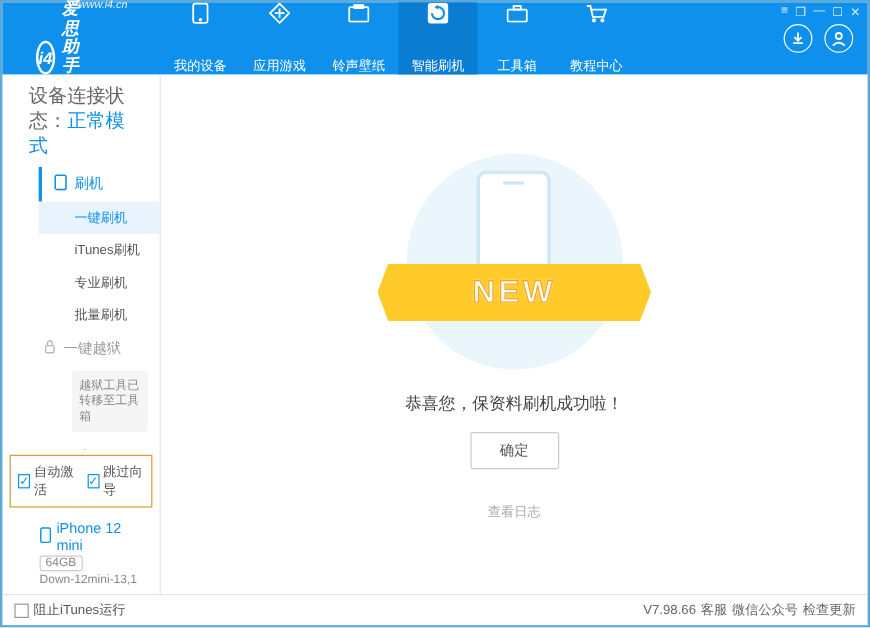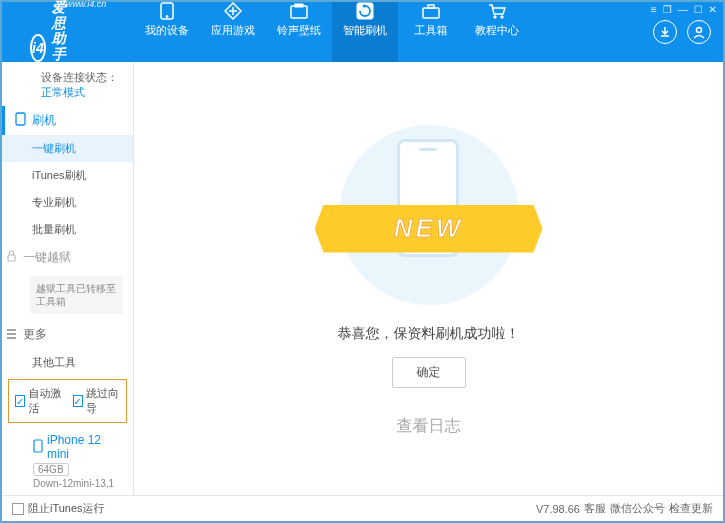--- a/index.html
+++ b/index.html
@@ -7,61 +7,61 @@
   .app { width: 725px; height: 523px; border: 2px solid #5aa9d6; position: relative; display: flex; flex-direction: column; }
 
   
   .header { background: #0f90ed; color: #fff; height: 60px; display: flex; align-items: stretch; }
   .brand { display: flex; align-items: flex-end; padding: 0 28px; width: 132px; font-style: italic; }
   .brand-logo { width: 28px; height: 28px; border: 2px solid #fff; border-radius: 50%; display: flex; align-items: center; justify-content: center; font-weight: bold; font-size: 14px; margin-right: 6px; }
   .brand-text { display: flex; flex-direction: row; line-height: 1.1; }
   .brand-name { font-size: 14px; font-weight: bold; }
   .brand-url { font-size: 9px; opacity: 0.9; }
   .top-tabs { display: flex; flex: 1; }
-  .top-tab { display: flex; flex-direction: column; align-items: center; justify-content: flex-start; width: 66px; cursor: pointer; font-size: 11px; gap: 3px; }
+  .top-tab { display: flex; flex-direction: column; align-items: center; justify-content: space-between; width: 66px; cursor: pointer; font-size: 11px; gap: 3px; }
   .top-tab.active { background: #0a7cd1; }
   .top-tab .icon { width: 20px; height: 18px; display: flex; align-items: center; justify-content: center; }
   .top-tab svg { fill: #fff; stroke: #fff; }
   .header-right { display: flex; align-items: center; gap: 10px; padding: 0 12px; }
   .win-controls { position: absolute; top: 2px; right: 6px; display: flex; gap: 6px; font-size: 10px; color: #fff; opacity: 0.85; }
   .win-controls span { cursor: pointer; }
   .circle-btn { width: 24px; height: 24px; border: 1.5px solid #fff; border-radius: 50%; display: flex; align-items: center; justify-content: center; cursor: pointer; }
 
   
   .main { flex: 1; display: flex; overflow: hidden; }
   .sidebar { width: 132px; border-right: 1px solid #e5e5e5; display: flex; flex-direction: column; overflow: hidden; }
-  .conn-status { padding: 8px 10px 6px; font-size: 11px; color: #666; margin-left: 29px; }
+  .conn-status { padding: 8px 22px 6px; font-size: 16px; color: #666; }
   .conn-status .mode { color: #0f90ed; }
   .side-header { display: flex; align-items: center; padding: 6px 10px; color: #0f90ed; font-size: 12px; gap: 6px; border-left: 3px solid #0f90ed; }
   .side-header.gray { color: #999; border-left: none; padding-left: 4px; }
   .side-sub { padding: 6px 10px 6px 30px; font-size: 11px; color: #555; cursor: pointer; }
   .side-sub.active { background: #e8f3fd; color: #0f90ed; }
   .side-note { background: #f5f5f5; margin: 4px 10px 6px 28px; padding: 6px; font-size: 10px; color: #888; line-height: 1.3; border-radius: 2px; }
-  .sidebar-scroll { flex: 1; overflow: hidden; }
+  .sidebar-scroll { flex: 1; overflow: hidden; margin-left: 30px; }
 
   .checkbox-row { border: 1.5px solid #d93; margin: 4px 6px; padding: 6px 6px; display: flex; gap: 10px; align-items: center; }
   .chk { display: flex; align-items: center; gap: 3px; font-size: 11px; color: #555; }
   .chk-box { width: 12px; height: 12px; border: 1px solid #0f90ed; display: flex; align-items: center; justify-content: center; color: #0f90ed; font-size: 10px; }
 
   .device-box { padding: 6px 10px; margin-left: 21px; }
   .device-name { color: #0f90ed; font-size: 12px; display: flex; align-items: center; gap: 4px; }
   .device-capacity { display: inline-block; border: 1px solid #ccc; border-radius: 2px; padding: 0 4px; font-size: 10px; color: #888; margin-top: 2px; }
   .device-model { font-size: 10px; color: #888; margin-top: 2px; }
 
   .content { flex: 1; display: flex; flex-direction: column; align-items: center; justify-content: center; position: relative; }
   .illus { position: relative; width: 220px; height: 200px; }
   .illus-circle { width: 180px; height: 180px; border-radius: 50%; background: #eaf5fc; position: absolute; left: 20px; top: 4px; }
   .illus-phone { position: absolute; left: 78px; top: 18px; width: 62px; height: 118px; background: #fff; border: 3px solid #cfe6f5; border-radius: 8px; }
   .illus-phone::before { content: ""; position: absolute; top: 6px; left: 50%; transform: translateX(-50%); width: 18px; height: 3px; background: #cfe6f5; border-radius: 2px; }
   .illus-phone::after { content: ""; position: absolute; bottom: 4px; left: 50%; transform: translateX(-50%); width: 8px; height: 8px; border: 2px solid #cfe6f5; border-radius: 50%; }
-  .illus-banner { position: absolute; left: -4px; top: 84px; width: 228px; height: 48px; background: #ffcb2b; display: flex; align-items: center; justify-content: center; font-weight: 900; font-size: 26px; color: #fff; letter-spacing: 3px; font-style: italic; clip-path: polygon(4% 0, 96% 0, 100% 50%, 96% 100%, 4% 100%, 0 50%); }
+  .illus-banner { position: absolute; left: -4px; top: 96px; width: 228px; height: 48px; background: #ffcb2b; display: flex; align-items: center; justify-content: center; font-weight: 900; font-size: 26px; color: #fff; letter-spacing: 3px; clip-path: polygon(4% 0, 96% 0, 100% 50%, 96% 100%, 4% 100%, 0 50%); }
   .illus-banner span { text-shadow: 0 0 2px #fff; -webkit-text-stroke: 1px #f5a623; }
   .success-text { margin-top: 4px; font-size: 14px; color: #444; }
   .ok-btn { margin-top: 14px; padding: 6px 24px; border: 1px solid #ccc; background: #fff; cursor: pointer; font-size: 12px; color: #555; border-radius: 2px; }
-  .log-link { margin-top: 28px; font-size: 16px; color: #aaa; cursor: pointer; }
+  .log-link { margin-top: 28px; font-size: 11px; color: #aaa; cursor: pointer; }
 
   
   .footer { height: 26px; border-top: 1px solid #e5e5e5; display: flex; align-items: center; padding: 0 10px; font-size: 11px; color: #666; }
   .footer .spacer { flex: 1; }
   .footer .footer-item { margin-left: 4px; cursor: pointer; }
   .footer .chk { gap: 4px; }
   .footer .chk-box { border-color: #999; color: #999; }
 </style>
 </head>
 <body>

